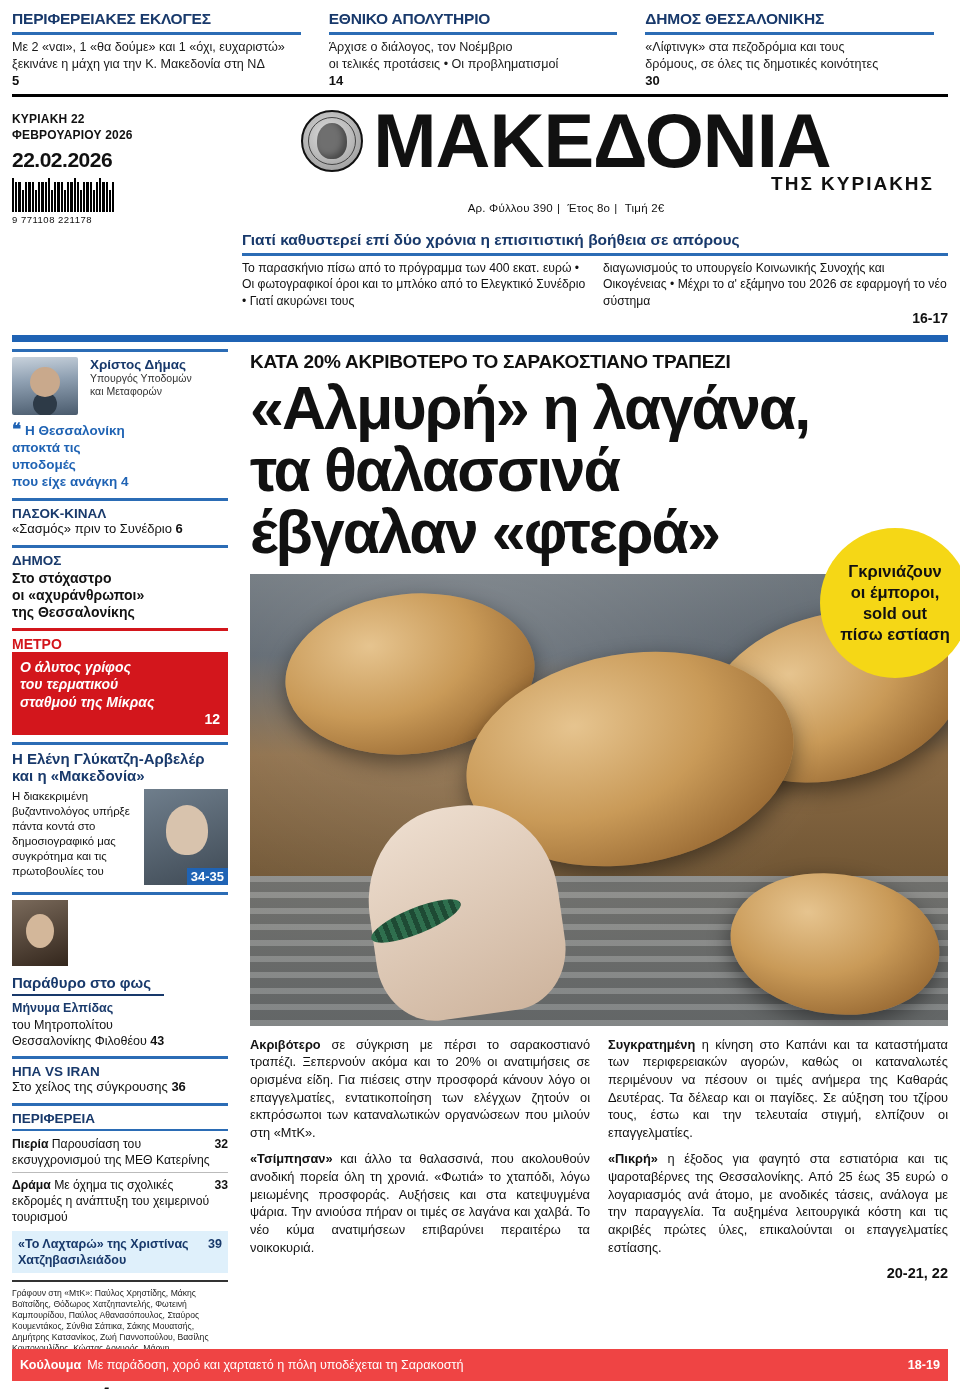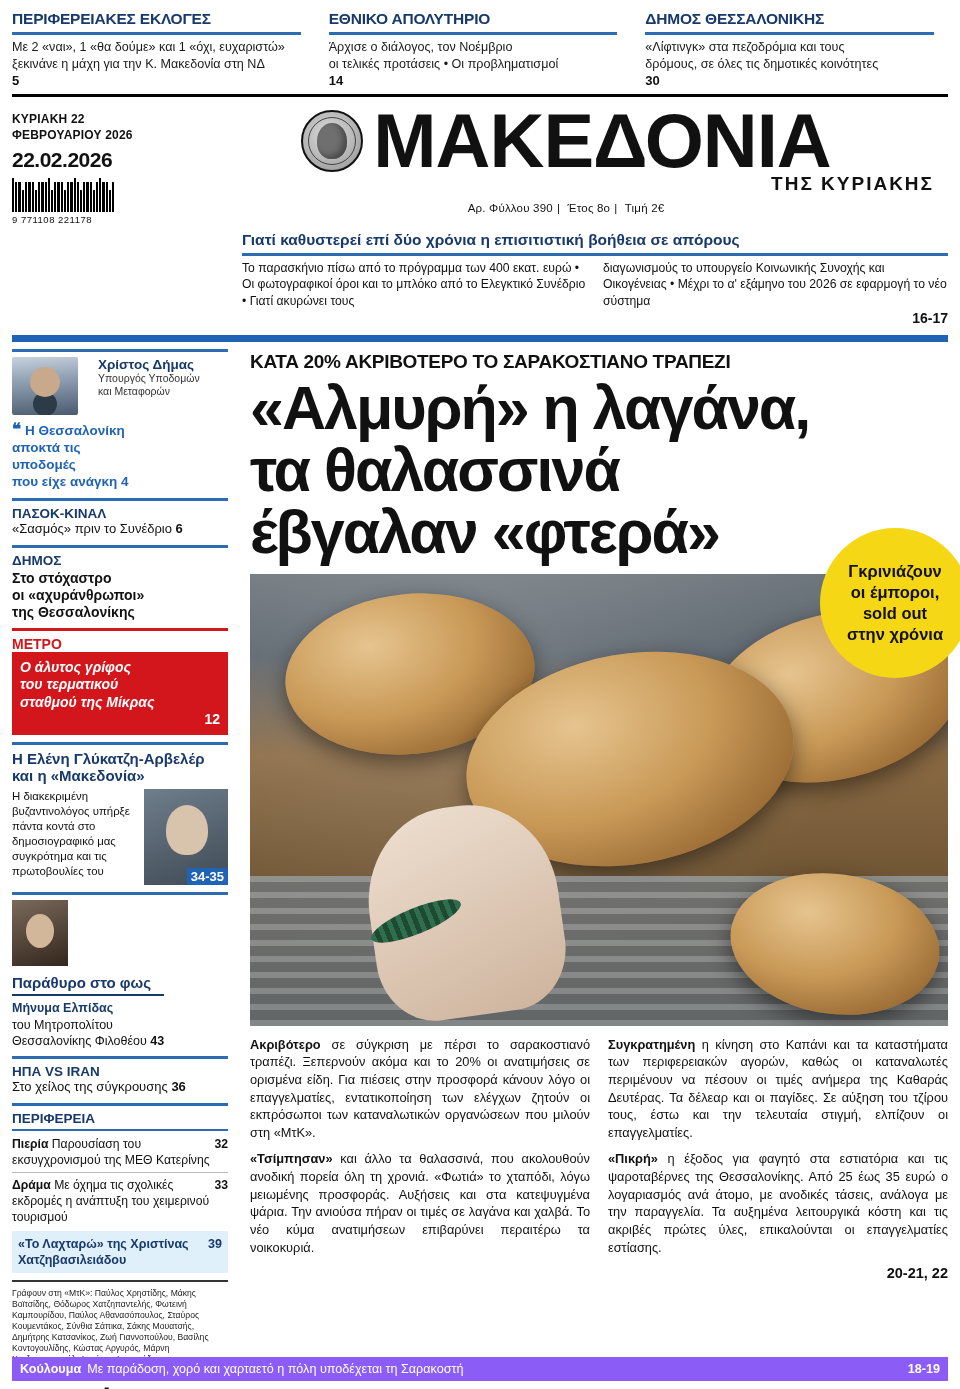--- a/index.html
+++ b/index.html
@@ -63,21 +63,21 @@
   .sidebar { width:230px; padding-right:14px; }
   .mainzone { flex:1; padding-left:8px; }
 
   
   .sb-rule { height:3px; background:#2b6cb5; margin:7px 0 5px; }
   .sb-rule.red { background:#d3161c; }
   .sb-kicker { font-size:13.5px; font-weight:bold; color:#18396b; }
   .sb-text { font-size:13px; line-height:1.3; }
   .sb-page { font-weight:bold; }
 
-  .person-box { display:flex; gap:20px; align-items:flex-start; }
+  .person-box { display:flex; gap:12px; align-items:flex-start; }
   .person-photo { width:66px; height:58px; flex:0 0 auto; border-radius:2px;
      background: linear-gradient(175deg,#c8d2dc 0%, #8fa0b2 40%, #4a5b6d 100%); position:relative; overflow:hidden;}
   .person-photo:after { content:""; position:absolute; left:18px; top:10px; width:30px; height:30px; border-radius:50%;
      background:#c9a98c; box-shadow: 0 22px 0 -3px #2d3a47; }
   .person-name { font-size:13.5px; font-weight:bold; color:#18396b; }
   .person-role { font-size:10.5px; line-height:1.25; color:#333; }
   .quote-blue { font-size:13.5px; font-weight:bold; color:#1f63b4; line-height:1.25; margin-top:4px; }
   .quote-blue .qm { font-size:17px; }
 
   .metro-box { background:#d3161c; color:#fff; padding:7px 8px 8px; }
@@ -134,21 +134,21 @@
      display:flex; align-items:center; justify-content:center; text-align:center;
      font-size:16.5px; font-weight:bold; line-height:1.28; color:#111; }
 
   .cols { display:flex; gap:18px; margin-top:10px; }
   .cols > div { flex:1; }
   .col p { font-size:12.8px; line-height:1.38; margin:0 0 9px; text-align:justify; }
   .col p b { font-weight:bold; }
   .cols-pg { text-align:right; font-weight:bold; font-size:14.5px; }
 
   
-  .bottombar { position:absolute; left:12px; right:12px; bottom:8px; height:24px; background:#8b5cf6; color:#fff;
+  .bottombar { position:absolute; left:12px; right:12px; bottom:8px; height:32px; background:#ef4444; color:#fff;
      display:flex; align-items:center; padding:0 8px; font-size:12.6px; }
   .bottombar .bb-title { font-weight:bold; margin-right:6px; }
   .bottombar .bb-pg { margin-left:auto; font-weight:bold; }
 </style>
 </head>
 <body>
 
 <div class="page">
 
   <div class="top-strip">
@@ -380,21 +380,21 @@
         <div class="loaf l4"></div>
         <div class="hand"></div>
         <div class="bracelet"></div>
       </div>
 
       <div class="badge" style="right:-10px; top:528px;">
         <div>
           <div>Γκρινιάζουν</div>
           <div>οι έμποροι,</div>
           <div>sold out</div>
-          <div>στην χρόνια</div>
+          <div>πίσω εστίαση</div>
         </div>
       </div>
 
       <div class="cols">
         <div class="col">
           <p><b>Ακριβότερο</b><span> σε σύγκριση με πέρσι το σαρακοστιανό τραπέζι. Ξεπερνούν ακόμα και το 20% οι ανατιμήσεις σε ορισμένα είδη. Για πιέσεις στην προσφορά κάνουν λόγο οι επαγγελματίες, εντατικοποίηση των ελέγχων ζητούν οι εκπρόσωποι των καταναλωτικών οργανώσεων που μιλούν στη «ΜτΚ».</span></p>
           <p><b>«Τσίμπησαν»</b><span> και άλλο τα θαλασσινά, που ακολουθούν ανοδική πορεία όλη τη χρονιά. «Φωτιά» το χταπόδι, λόγω μειωμένης προσφοράς. Αυξήσεις και στα κατεψυγμένα ψάρια. Την ανιούσα πήραν οι τιμές σε λαγάνα και χαλβά. Το νέο κύμα ανατιμήσεων επιβαρύνει περαιτέρω τα νοικοκυριά.</span></p>
         </div>
         <div class="col">
           <p><b>Συγκρατημένη</b><span> η κίνηση στο Καπάνι και τα καταστήματα των περιφερειακών αγορών, καθώς οι καταναλωτές περιμένουν να πέσουν οι τιμές ανήμερα της Καθαράς Δευτέρας. Τα δέλεαρ και οι παγίδες. Σε αύξηση του τζίρου τους, έστω και την τελευταία στιγμή, ελπίζουν οι επαγγελματίες.</span></p>

